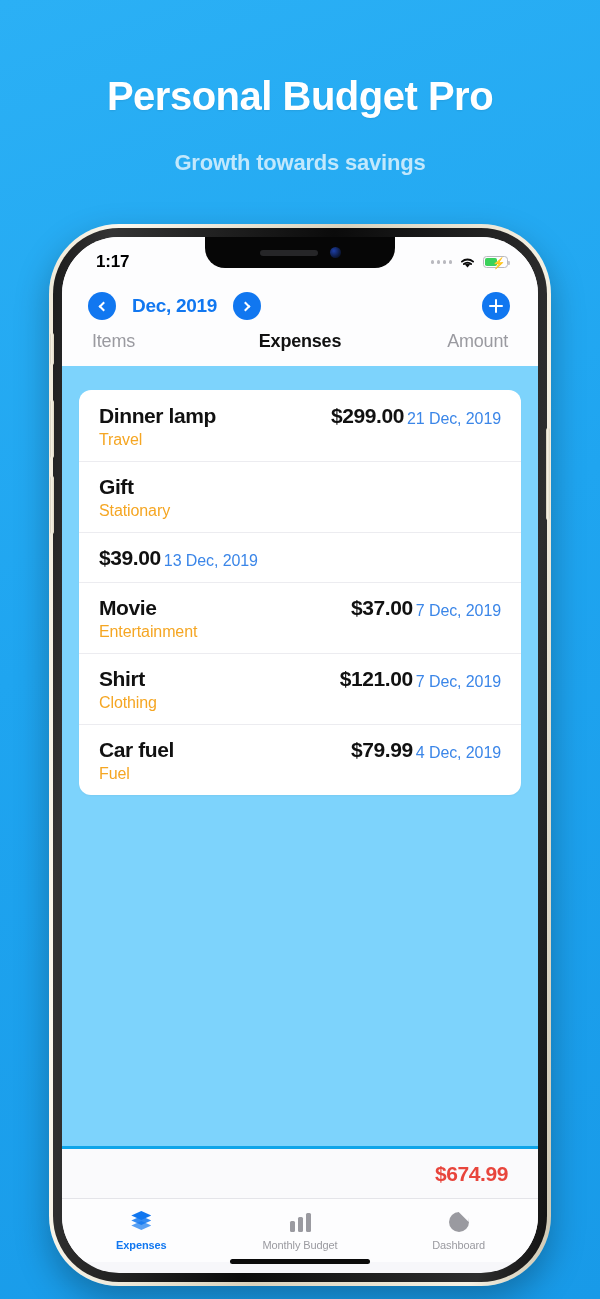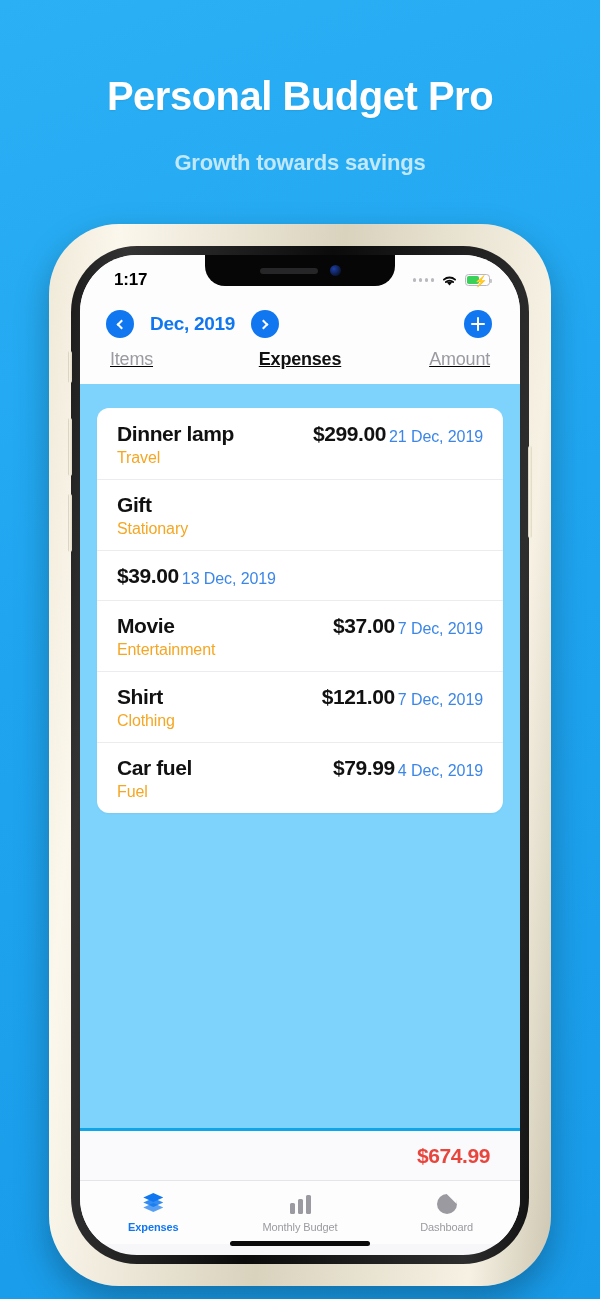--- a/index.html
+++ b/index.html
@@ -30,21 +30,21 @@
   }
 
   
   .phone {
     position:absolute;
     left:49px; top:224px;
     width:502px; height:1062px;
     border-radius:70px;
     background:linear-gradient(95deg,#efe9d8 0%,#fbf7ec 12%,#d9d2bd 50%,#f6f1e3 86%,#cdc6b1 100%);
     box-shadow:0 14px 34px rgba(0,0,0,.28);
-    padding:22px;
+    padding:4px;
   }
   .phone-inner {
     width:100%; height:100%;
     border-radius:66px;
     background:linear-gradient(95deg,#1b1b1b 0%,#343434 10%,#0b0b0b 48%,#2e2e2e 88%,#121212 100%);
     padding:9px;
     position:relative;
   }
   .screen {
     width:100%; height:100%;
@@ -135,21 +135,20 @@
     content:""; position:absolute; background:#fff; border-radius:1px;
   }
   .plus-btn:before { left:7px; top:13px; width:14px; height:2.4px; }
   .plus-btn:after  { top:7px; left:13px; height:14px; width:2.4px; }
 
   
   .colheads {
     background:#fdfdfe;
     display:flex; align-items:flex-start;
     padding:0 30px 14px 30px;
-    text-decoration:underline;
   }
   .colheads div { font-size:18px; letter-spacing:-0.2px; }
   .ch-items  { color:#9a9aa0; flex:1; text-align:left; }
   .ch-mid    { color:#111; font-weight:bold; flex:1; text-align:center; }
   .ch-amount { color:#9a9aa0; flex:1; text-align:right; }
 
   
   .content {
     background:#7dd3fc;
     padding:24px 17px 0 17px;

